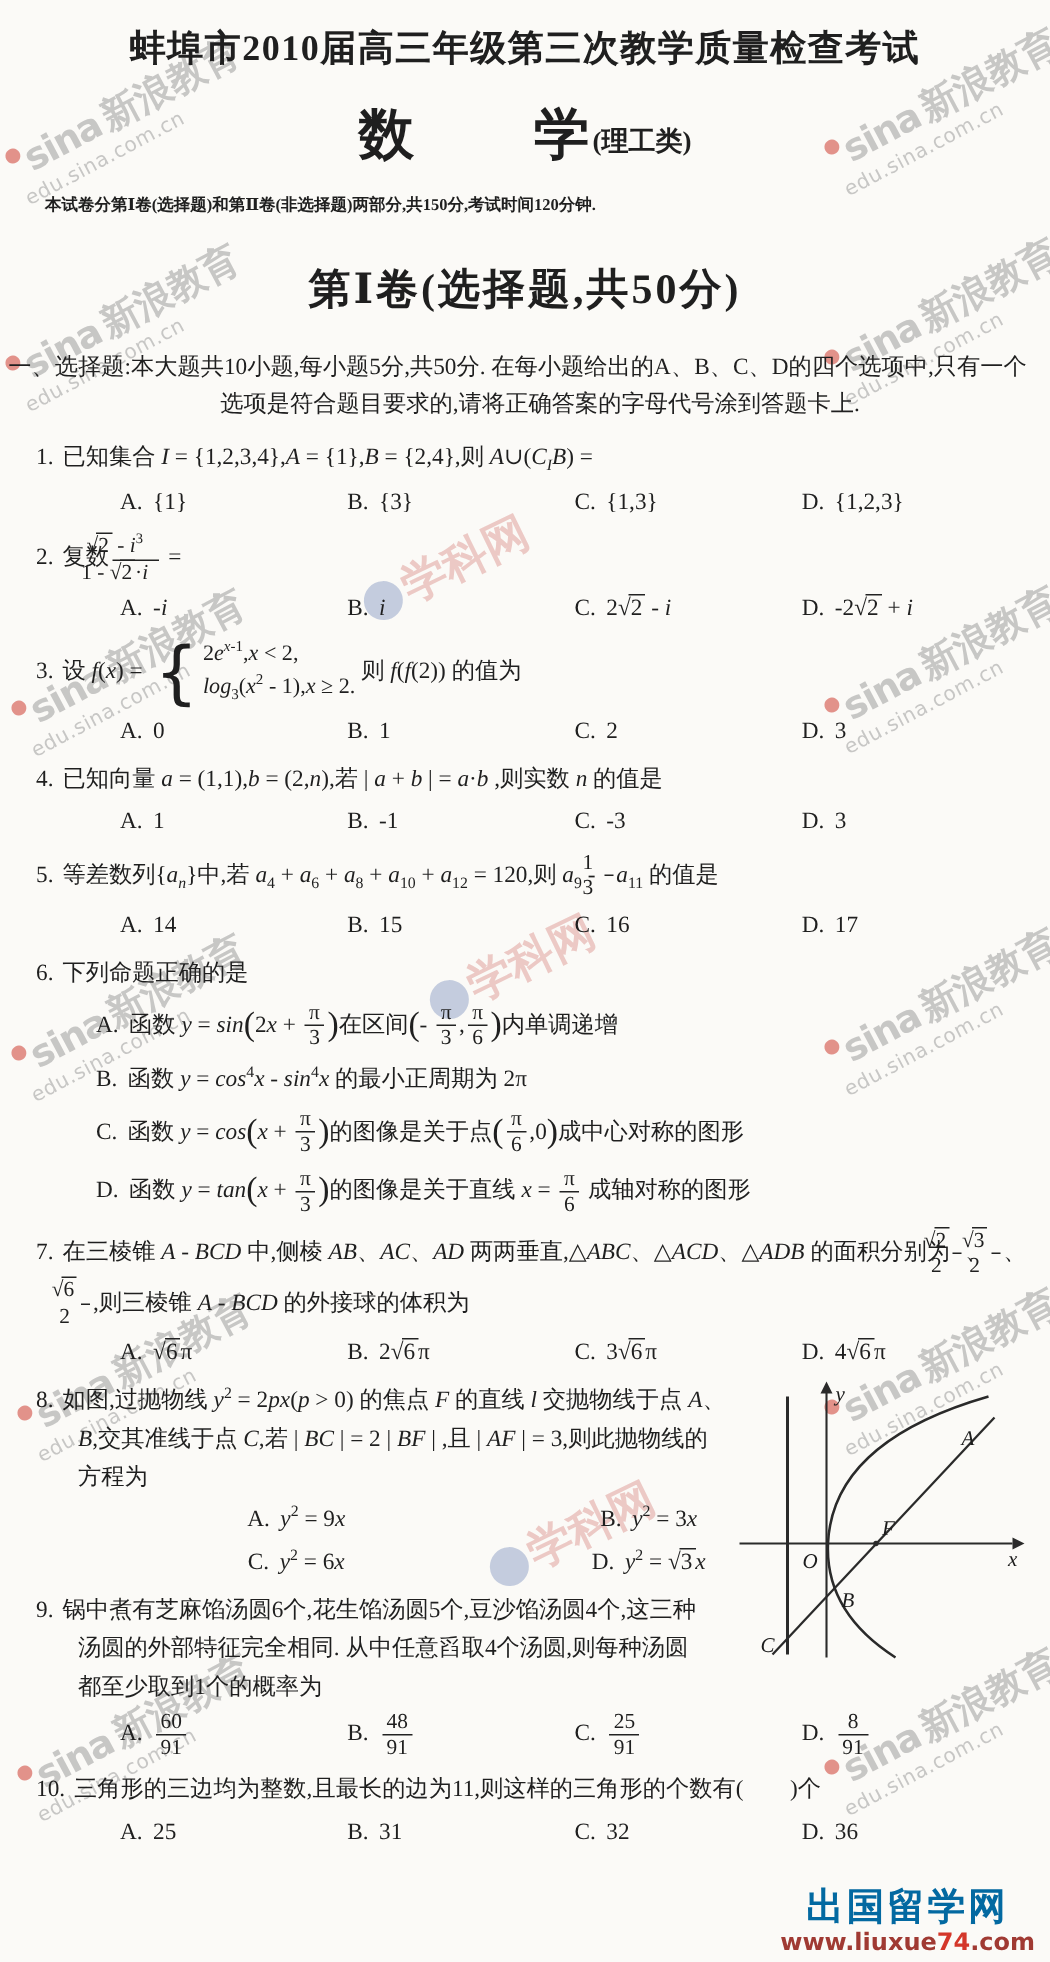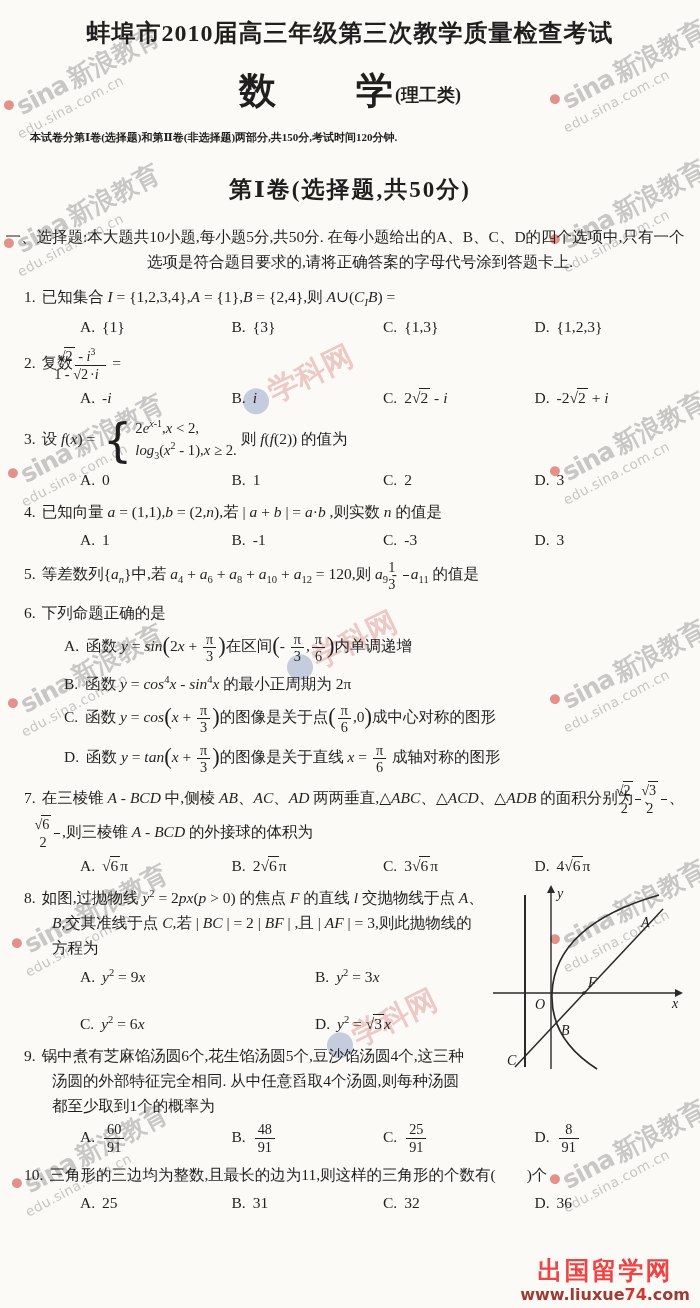--- a/index.html
+++ b/index.html
@@ -10,30 +10,30 @@
     font-family:"Liberation Serif","DejaVu Serif",serif;
     font-size:15.5px;line-height:1.62;
   }
   
   .header{padding-top:14px;text-align:center;position:relative;z-index:2;}
   .title{font-size:24px;font-weight:bold;letter-spacing:1px;margin:0 0 8px 0;}
   .subject-line{margin:4px 0 8px 0;}
   .subject{font-size:37px;font-weight:bold;letter-spacing:2px;}
   .subject-note{font-size:18px;font-weight:bold;vertical-align:2px;}
   .exam-note{font-size:11px;font-weight:bold;text-align:left;margin:6px 28px 0 30px;}
-  .section-heading{font-size:23px;font-weight:bold;letter-spacing:2px;text-align:center;margin:24px 0 16px 0;}
+  .section-heading{font-size:28px;font-weight:bold;letter-spacing:2px;text-align:center;margin:24px 0 16px 0;}
   .section-intro{margin:0 12px 10px 2px;padding-left:30px;text-indent:-30px;}
   
   #questions{position:relative;z-index:2;margin:0 14px 0 24px;}
   .question{margin:7px 0;position:relative;}
   .stem{padding-left:28px;text-indent:-28px;}
   .qnum{margin-right:6px;}
   .opt-row{display:flex;margin-left:56px;margin-top:3px;}
   .opt-row .opt{flex:0 0 25%;}
-  .opt-grid{display:grid;grid-template-columns:235px 235px;margin-left:56px;row-gap:22px;margin-top:3px;}
+  .opt-grid{display:grid;grid-template-columns:235px 235px;margin-left:56px;row-gap:4px;margin-top:3px;text-align:center;}
   .opt-lines{margin-left:40px;}
   .opt-line{margin:6px 0;}
   .opt-label{margin-right:7px;}
   .narrow .stem{padding-right:218px;}
   .q8stem .stem{padding-right:200px;}
   
   .mi{font-style:italic;font-family:"Liberation Serif","DejaVu Serif",serif;}
   sup{font-size:0.68em;}
   sub{font-size:0.68em;}
   .fr{display:inline-flex;flex-direction:column;vertical-align:middle;text-align:center;margin:0 2px;line-height:1.15;}
@@ -55,21 +55,21 @@
   .wm-line1{font-family:"DejaVu Sans",sans-serif;font-size:25px;font-weight:bold;line-height:1;}
   .wm-sina{letter-spacing:-1px;margin-right:4px;}
   .wm-flame{color:rgba(205,60,50,0.55);font-size:13px;vertical-align:12px;margin-right:1px;}
   .wm-line2{font-family:"DejaVu Sans",sans-serif;font-size:13.5px;letter-spacing:0.5px;margin-top:1px;}
   .wmz{position:absolute;z-index:1;transform:rotate(-26deg);pointer-events:none;white-space:nowrap;
        font-size:30px;font-weight:bold;color:rgba(198,75,70,0.28);font-family:"DejaVu Sans",sans-serif;}
   .wmz .cap{display:inline-block;width:26px;height:26px;border-radius:50%;
        background:rgba(70,100,165,0.30);vertical-align:-4px;margin-right:3px;}
   
   .footer{position:absolute;right:10px;bottom:4px;text-align:center;z-index:4;line-height:1.15;}
-  .footer-name{font-size:25px;font-weight:bold;letter-spacing:2px;color:#ef4444;font-family:"DejaVu Sans",sans-serif;margin-top:25px;}
+  .footer-name{font-size:25px;font-weight:bold;letter-spacing:2px;color:#0369a1;font-family:"DejaVu Sans",sans-serif;margin-top:25px;}
   .footer-url{font-size:16px;font-weight:bold;color:#a03a33;font-family:"DejaVu Sans",sans-serif;}
   .footer-url .hl{color:#d4372a;}
 </style>
 </head>
 <body>
 
 <div class="header">
   <h1 class="title">蚌埠市2010届高三年级第三次教学质量检查考试</h1>
   <div class="subject-line">
     <span class="subject">数　　学</span><span class="subject-note">(理工类)</span>
@@ -123,20 +123,26 @@
         <span class="opt"><span class="opt-label">B.</span><span class="opt-text">-1</span></span>
         <span class="opt"><span class="opt-label">C.</span><span class="opt-text">-3</span></span>
         <span class="opt"><span class="opt-label">D.</span><span class="opt-text">3</span></span>
       </div>
     </div>
     <div class="question">
       <div class="stem"><span class="qnum">5.</span><span class="qtext">等差数列{<i class="mi">a</i><sub><i class="mi">n</i></sub>}中,若 <i class="mi">a</i><sub>4</sub> + <i class="mi">a</i><sub>6</sub> + <i class="mi">a</i><sub>8</sub> + <i class="mi">a</i><sub>10</sub> + <i class="mi">a</i><sub>12</sub> = 120,则 <i class="mi">a</i><sub>9</sub> - <span class="fr">
             <span class="fn">1</span>
             <span class="fd">3</span>
           </span><i class="mi">a</i><sub>11</sub> 的值是</span></div>
+      <div class="opt-row">
+        <span class="opt"><span class="opt-label">A.</span><span class="opt-text">14</span></span>
+        <span class="opt"><span class="opt-label">B.</span><span class="opt-text">15</span></span>
+        <span class="opt"><span class="opt-label">C.</span><span class="opt-text">16</span></span>
+        <span class="opt"><span class="opt-label">D.</span><span class="opt-text">17</span></span>
+      </div>
     </div>
     <div class="question">
       <div class="stem"><span class="qnum">6.</span><span class="qtext">下列命题正确的是</span></div>
       <div class="opt-lines">
         <div class="opt-line"><span class="opt-label">A.</span><span class="opt-text">函数 <i class="mi">y</i> = <i class="mi">sin</i><span class="bp">(</span>2<i class="mi">x</i> + <span class="fr">
               <span class="fn">π</span>
               <span class="fd">3</span>
             </span><span class="bp">)</span>在区间<span class="bp">(</span>- <span class="fr">
               <span class="fn">π</span>
               <span class="fd">3</span>

